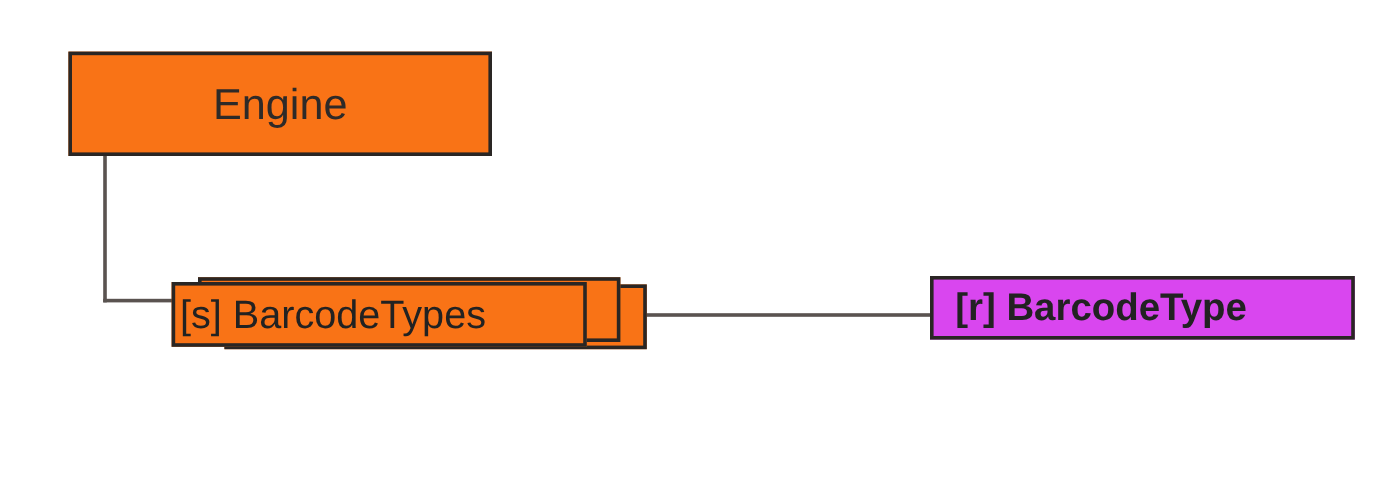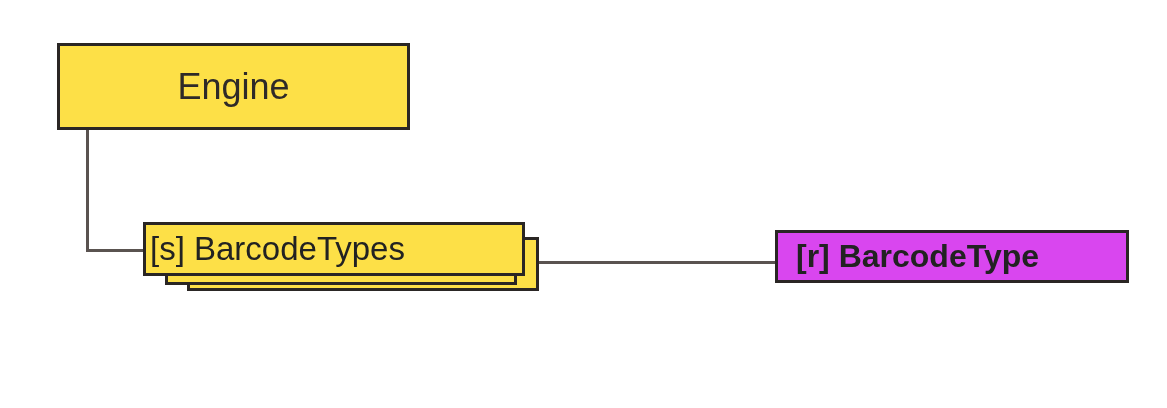--- a/index.html
+++ b/index.html
@@ -1,27 +1,27 @@
 <!DOCTYPE html>
 <html><head>
 <meta charset="utf-8">
 <style>
   html, body { margin: 0; padding: 0; background: #ffffff; }
   body { width: 1167px; height: 408px; position: relative; overflow: hidden;
          font-family: "Liberation Sans", sans-serif; }
   .box { position: absolute; box-sizing: border-box; border: 3px solid #2a2624;
-         background: #fde047; }
+         background: #f97316; }
   .line { position: absolute; background: #5a5350; }
   #engine { left: 57px; top: 43px; width: 353px; height: 87px; display: flex;
             align-items: center; justify-content: center; }
   #engine .txt { font-size: 36px; color: #2e2a28; }
   .stack { border-width: 3px; }
   #stack3 { left: 187px; top: 237px; width: 352px; height: 54px; }
   #stack2 { left: 165px; top: 231px; width: 352px; height: 54px; }
-  #stack1 { left: 143px; top: 222px; width: 382px; height: 54px; display: flex; align-items: center; padding-left: 4px; }
+  #stack1 { left: 143px; top: 235px; width: 346px; height: 54px; display: flex; align-items: center; padding-left: 4px; }
   #stack1 .txt { font-size: 33px; color: #222; }
   #target { left: 775px; top: 230px; width: 354px; height: 53px; background: #d946ef;
             display: flex; align-items: center; padding-left: 18px; }
   #target .txt { font-size: 32px; font-weight: bold; color: #222; }
 </style>
 </head>
 <body>
 
 <div class="line" style="left:86px; top:129px; width:3px; height:123px;"></div>
 <div class="line" style="left:86px; top:249px; width:58px; height:3px;"></div>

